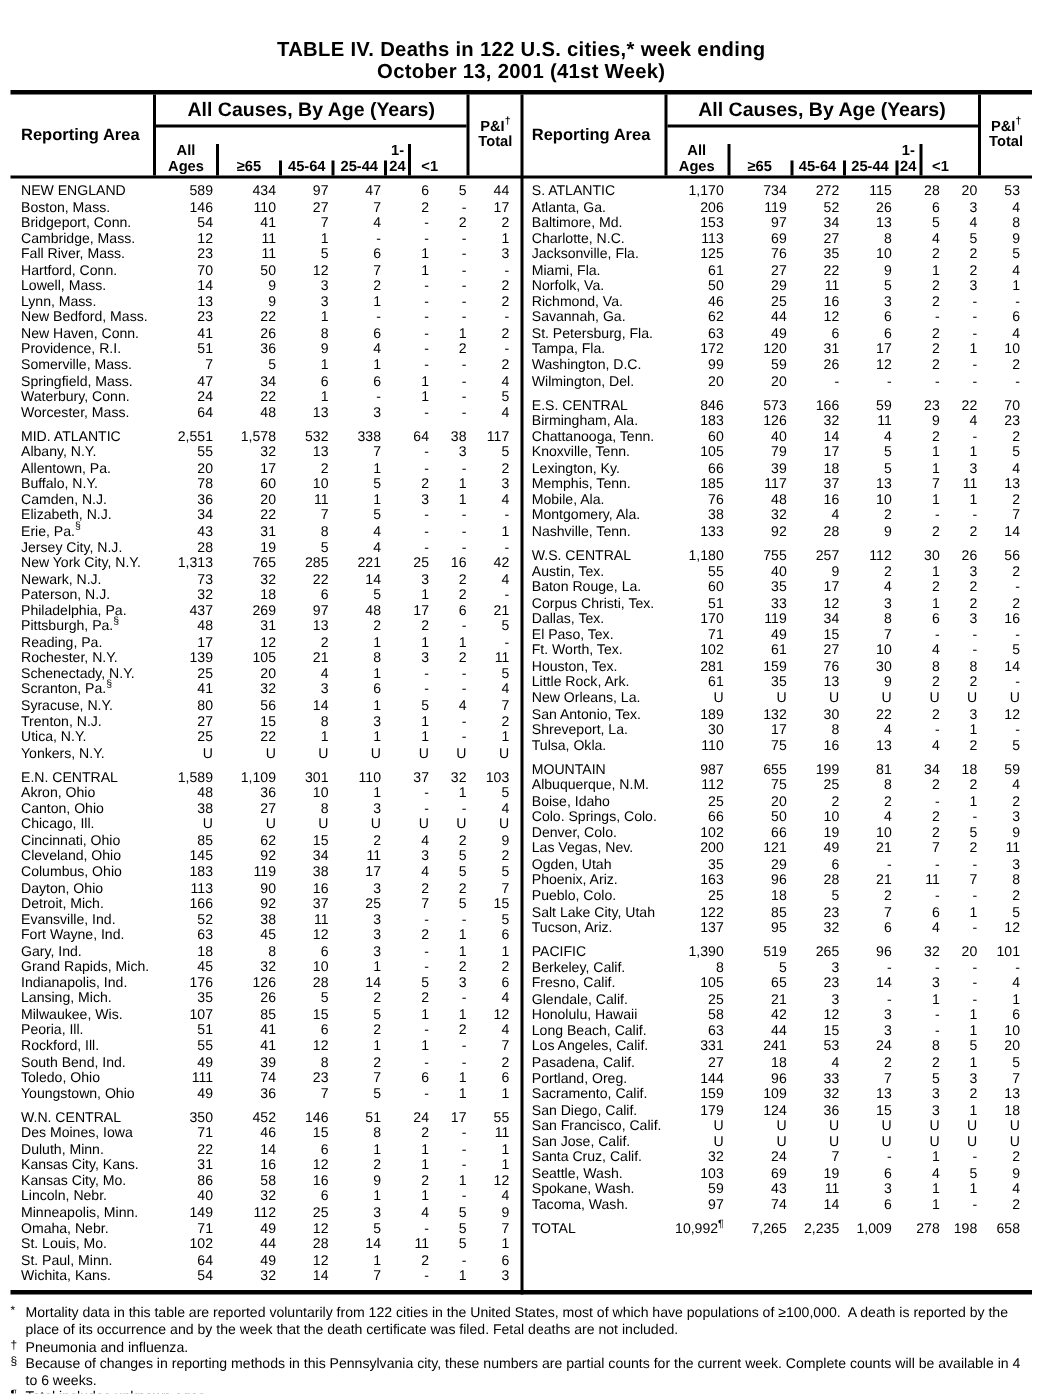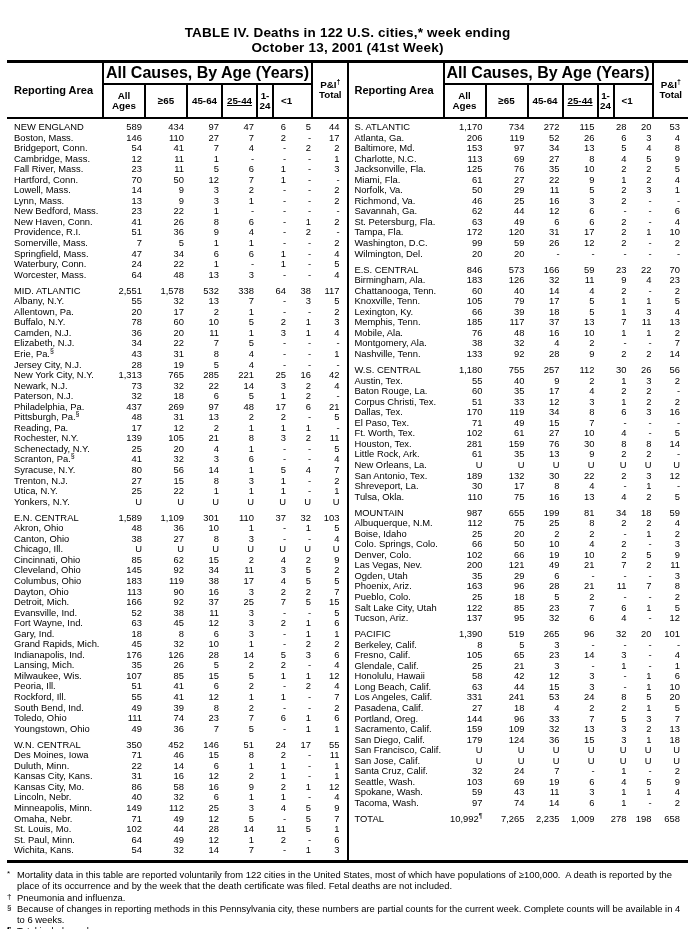--- a/index.html
+++ b/index.html
@@ -13,26 +13,26 @@
 
   .title-block { text-align: center; font-weight: bold; font-size: 13.5px; line-height: 15px; margin-bottom: 5px; letter-spacing: 0.2px; }
 
   .table-wrap { position: relative; border-top: 3px solid #000; }
   .center-divider { position: absolute; top: 0; bottom: 0; left: 339.5px; width: 2.5px; background: #000; }
 
   .thead { display: flex; border-bottom: 2.5px solid #000; height: 56px; }
   .half-head { width: 340.5px; flex: none; display: flex; }
   .ra-cell { width: 95px; flex: none; display: flex; align-items: center; padding-left: 7px; font-weight: bold; font-size: 11px; }
   .agebox { width: 211px; flex: none; border-left: 2px solid #000; border-right: 2px solid #000; display: flex; flex-direction: column; }
-  .age-group { border-bottom: 2px solid #000; text-align: center; font-weight: bold; font-size: 16px; line-height: 20px; height: 22px; flex: none; }
-  .age-cells { flex: 1; display: flex; }
+  .age-group { border-bottom: 2px solid #000; text-align: center; font-weight: bold; font-size: 13px; line-height: 20px; height: 22px; flex: none; }
+  .age-cells { flex: 1; display: flex; align-items: flex-end; }
   .age-cell { display: flex; align-items: center; justify-content: center; text-align: center; font-weight: bold; font-size: 9.8px; line-height: 10.5px; border-right: 2px solid #000; padding: 0 1px; }
   .age-cell:last-child { border-right: none; }
   .aw0 { width: 42px; } .aw1 { width: 42px; } .aw2 { width: 35px; }
-  .aw3 { width: 35px; text-decoration: underline; } .aw4 { width: 16px; } .aw5 { width: 25px; }
+  .aw3 { width: 35px; } .aw4 { width: 16px; } .aw5 { width: 25px; }
   .pi-cell { flex: 1; display: flex; flex-direction: column; align-items: center; justify-content: center; font-weight: bold; font-size: 9.8px; line-height: 10.5px; }
 
   .tbody { display: flex; border-bottom: 3px solid #000; min-height: 744px; align-items: flex-start; justify-content: space-between; }
   .half { width: 340.5px; flex: none; padding-top: 3px; }
   .row { display: grid; grid-template-columns: 95px 42px 42px 35px 35px 32px 25px 34.5px; height: 10.55px; line-height: 10.55px; font-size: 9.4px; }
   .lbl { padding-left: 7px; white-space: nowrap; }
   .num { text-align: right; padding-right: 2px; font-variant-numeric: tabular-nums; }
   .num.pi { padding-right: 8px; }
   .gap { height: 5.5px; }
   .row.total-row { margin-top: 0.5px; }

